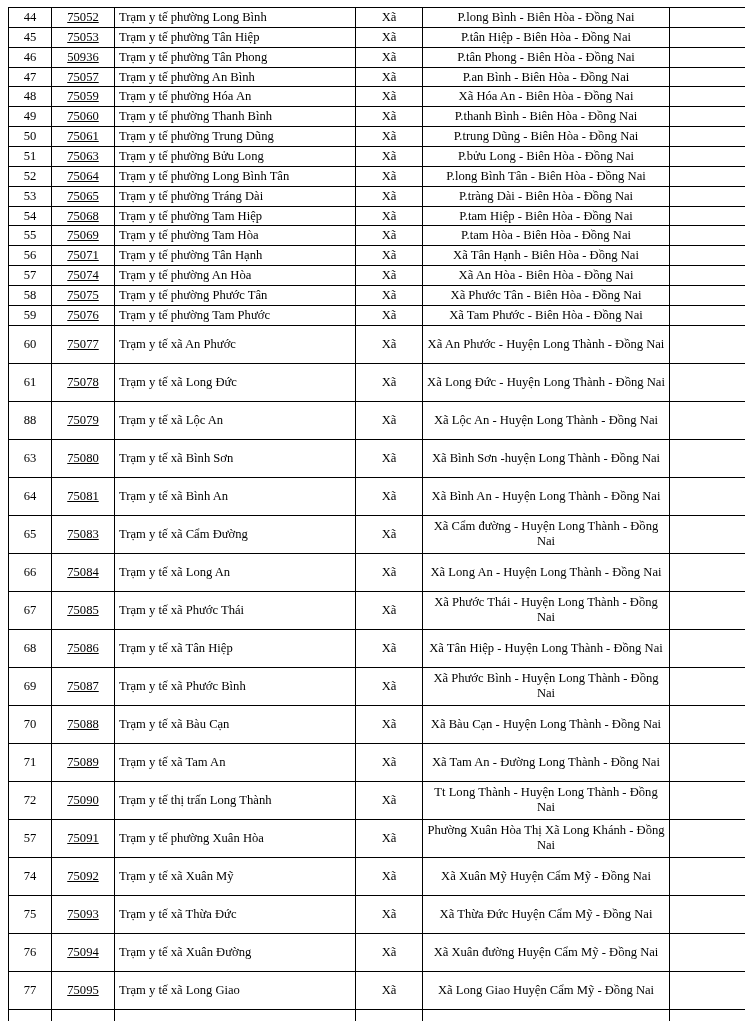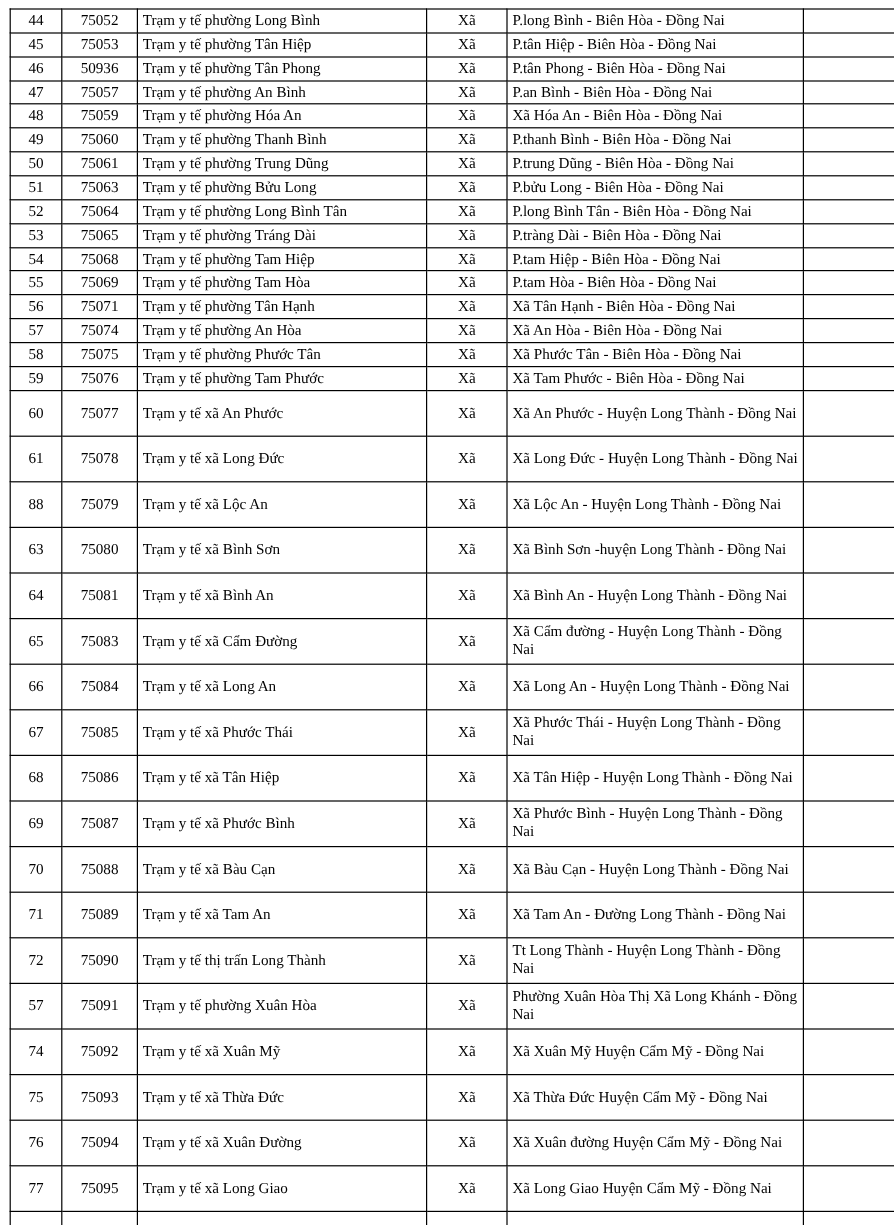--- a/index.html
+++ b/index.html
@@ -34,33 +34,34 @@
     word-wrap: break-word;
   }
   td.c-stt {
     width: 34px;
     text-align: center;
     margin-top: 23px;
   }
   td.c-code {
     width: 54px;
     text-align: center;
+    text-decoration: underline;
   }
   td.c-name {
     width: 232px;
     text-align: left;
     padding-left: 8px;
   }
   td.c-type {
     width: 58px;
     text-align: center;
   }
   td.c-addr {
     width: 238px;
-    text-align: left;
+    text-align: center;
     padding-left: 6px;
   }
   td.c-last {
     width: 108px;
   }
   tr.tall td {
     height: 33px;
   }
 </style>
 </head>

